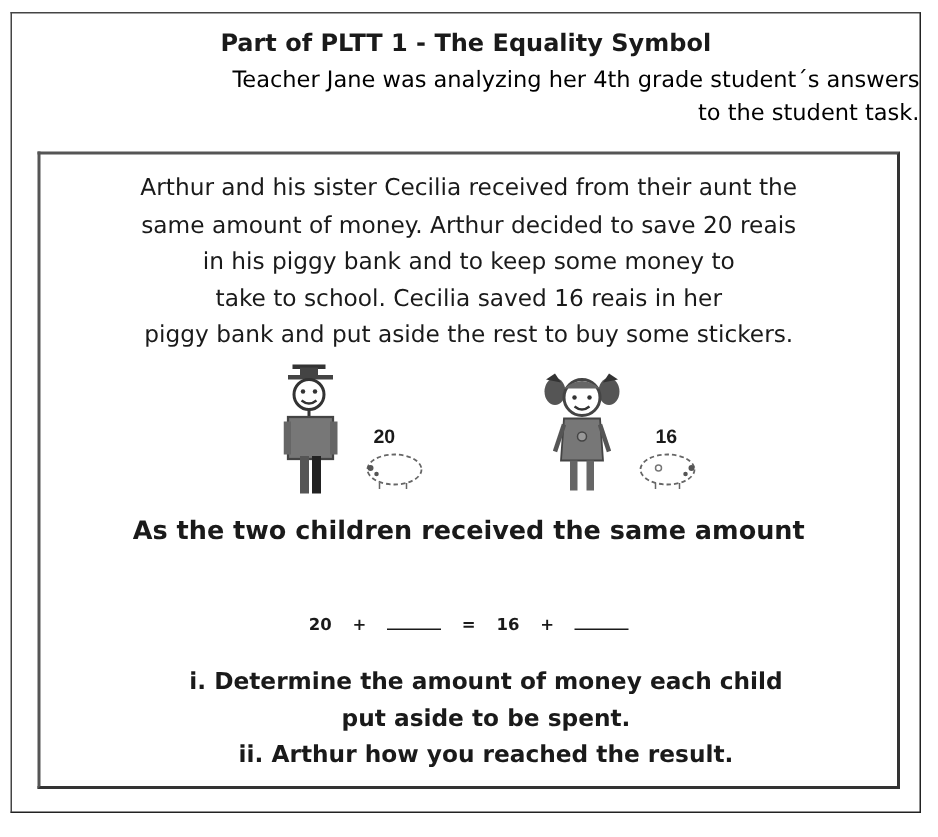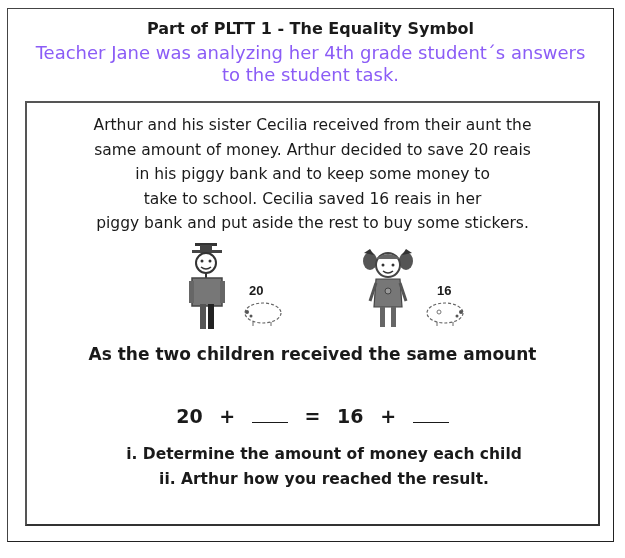--- a/index.html
+++ b/index.html
@@ -34,24 +34,24 @@
       text-align: center;
       font-weight: bold;
       font-size: 16px;
       letter-spacing: 0;
     }
     .subtitle {
       position: absolute;
       left: 0;
       right: 0;
       top: 33px;
-      text-align: center;
-      font-size: 18px;
+      text-align: right;
+      font-size: 15px;
       line-height: 22px;
-      color: #8b5cf6;
+      color: #000000;
       font-weight: normal;
     }
     .subtitle span { display: block; }
     .inner-box {
       position: absolute;
       left: 25px;
       top: 101px;
       width: 575px;
       height: 425px;
       border: 2px solid #555;
@@ -101,21 +101,21 @@
       line-height: 25px;
     }
     .question span { display: block; }
     .equation {
       position: absolute;
       left: 0;
       right: 0;
       top: 302px;
       text-align: center;
       font-weight: bold;
-      font-size: 19px;
+      font-size: 11px;
       word-spacing: 2px;
     }
     .equation .blank {
       display: inline-block;
       width: 36px;
       border-bottom: 1.5px solid #1a1a1a;
       height: 14px;
       vertical-align: baseline;
       margin: 0 4px;
     }
@@ -235,15 +235,16 @@
     <span class="tok">+</span>
     <span class="blank"></span>
     <span class="tok">=</span>
     <span class="tok">16</span>
     <span class="tok">+</span>
     <span class="blank"></span>
   </div>
 
   <div class="tasks">
     <span>i. Determine the amount of money each child</span>
+    <span>put aside to be spent.</span>
     <span>ii. Arthur how you reached the result.</span>
   </div>
 </div>
 
 </body></html>

